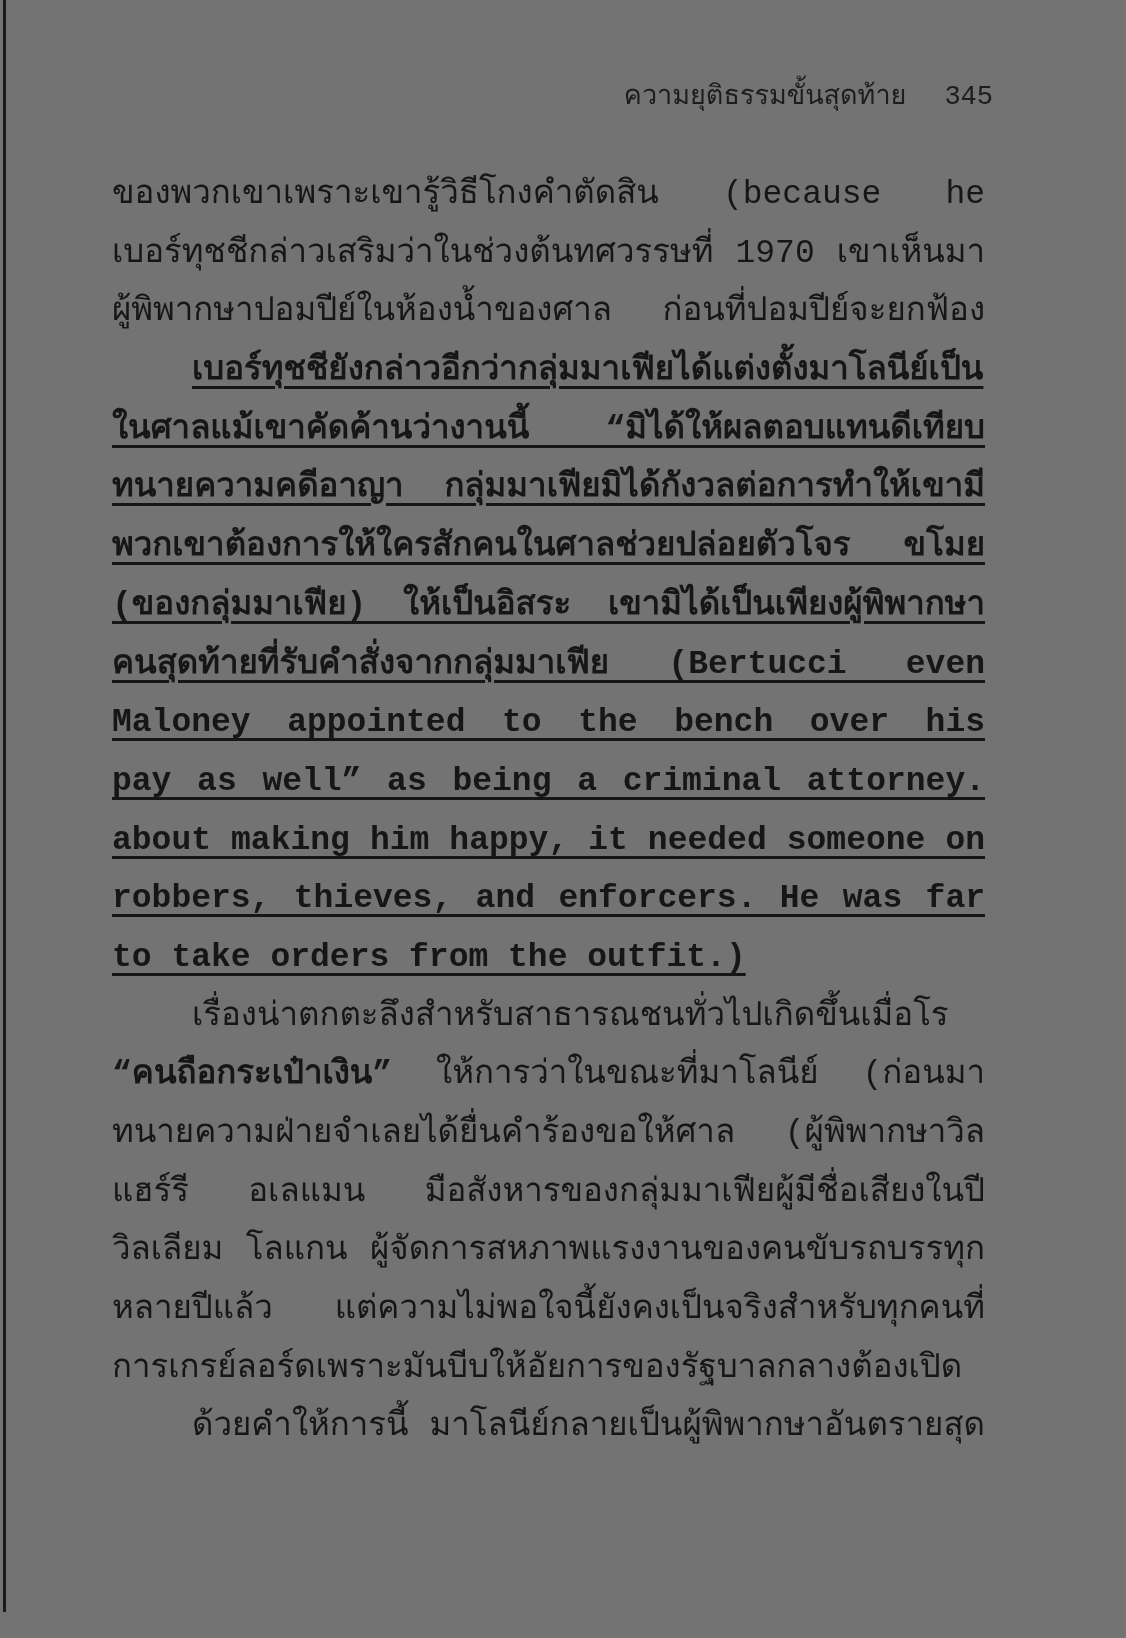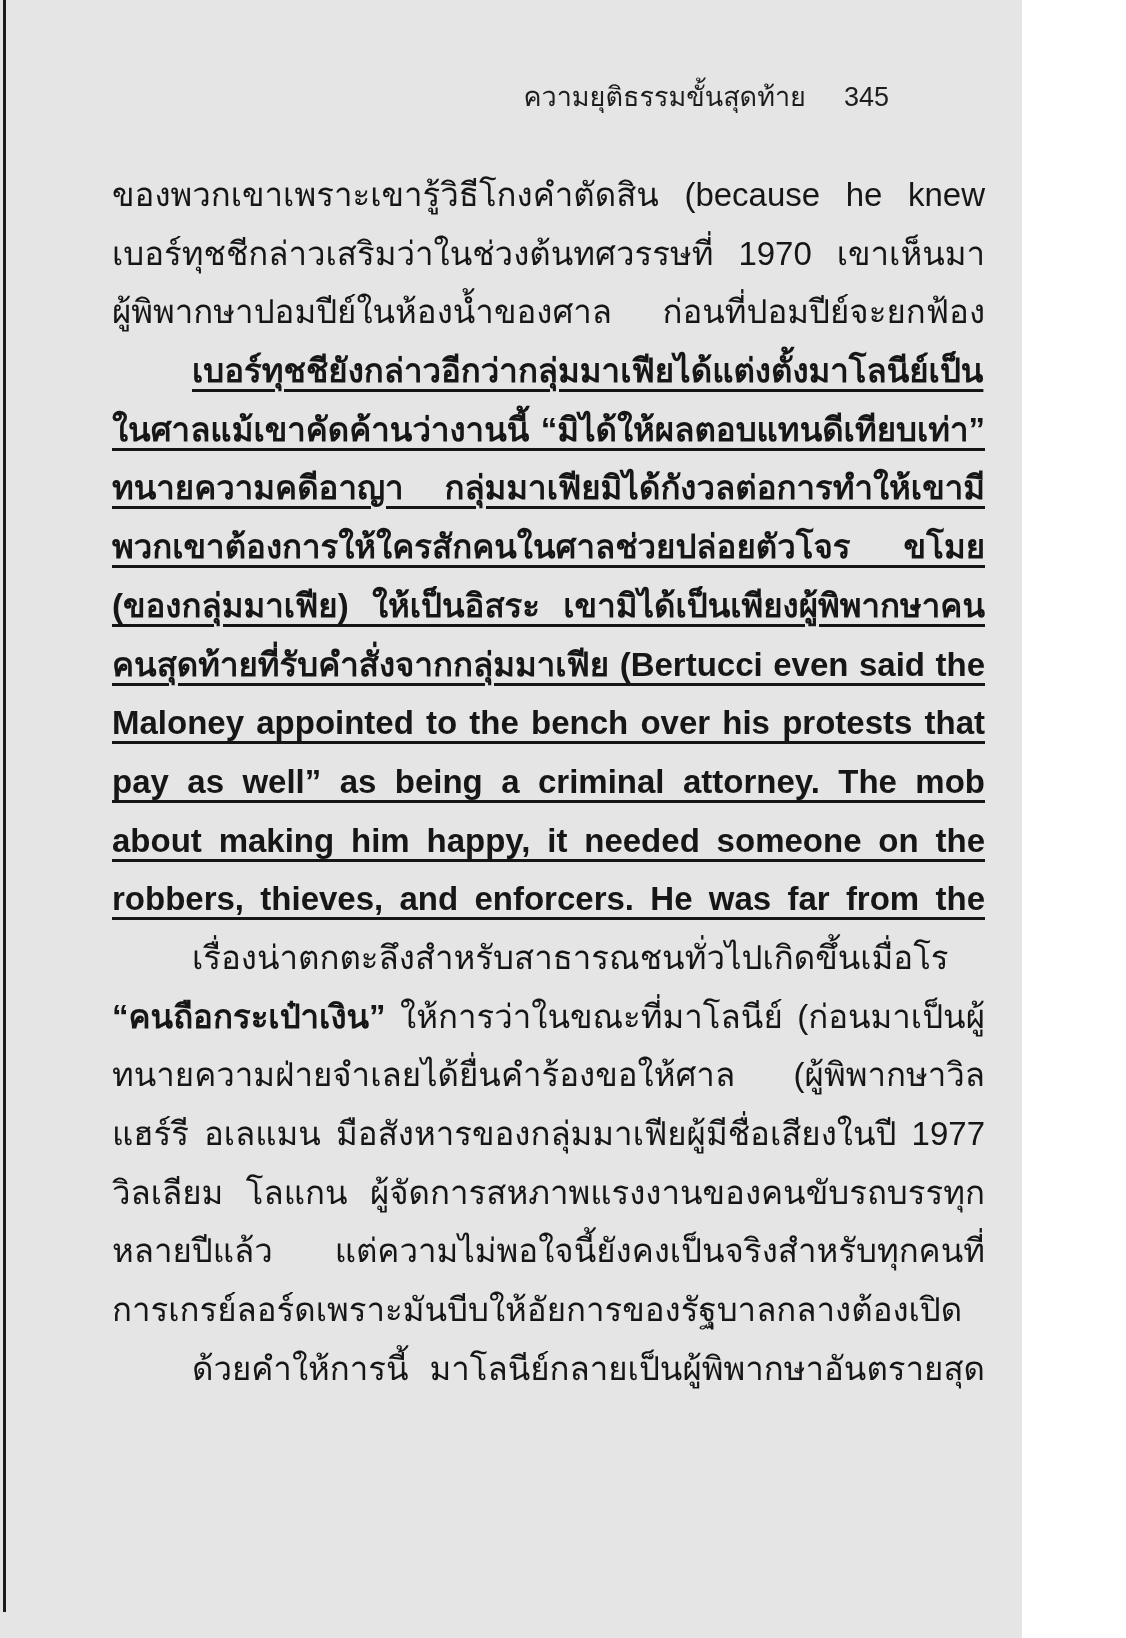--- a/index.html
+++ b/index.html
@@ -2,25 +2,25 @@
 <html><head>
 <meta charset="utf-8">
 <style>
   html, body {
     margin: 0;
     padding: 0;
     background: #ffffff;
   }
   .page {
     position: relative;
-    width: 1022px;
+    width: 1126px;
     height: 1638px;
-    background: #e5e5e5;
+    background: #737373;
     overflow: hidden;
-    font-family: Liberation Sans, sans-serif;
+    font-family: Liberation Mono, monospace;
     color: #161616;
   }
   .scan-edge {
     position: absolute;
     left: 3px;
     top: 0;
     width: 3px;
     height: 1612px;
     background: #1b1b1b;
   }
@@ -81,20 +81,21 @@
         <div class="line indent just"><span>เบอร์ทุชชียังกล่าวอีกว่ากลุ่มมาเฟียได้แต่งตั้งมาโลนีย์เป็นผู้พิพากษา</span></div>
         <div class="line just"><span>ในศาลแม้เขาคัดค้านว่างานนี้ “มิได้ให้ผลตอบแทนดีเทียบเท่า” กับการเป็น</span></div>
         <div class="line just"><span>ทนายความคดีอาญา กลุ่มมาเฟียมิได้กังวลต่อการทำให้เขามีความสุข</span></div>
         <div class="line just"><span>พวกเขาต้องการให้ใครสักคนในศาลช่วยปล่อยตัวโจร ขโมย และผู้บังคับใช้กฎ</span></div>
         <div class="line just"><span>(ของกลุ่มมาเฟีย) ให้เป็นอิสระ เขามิได้เป็นเพียงผู้พิพากษาคนแรกหรือ</span></div>
         <div class="line just"><span>คนสุดท้ายที่รับคำสั่งจากกลุ่มมาเฟีย (Bertucci even said the mob had</span></div>
         <div class="line just"><span>Maloney appointed to the bench over his protests that the job “didn’t</span></div>
         <div class="line just"><span>pay as well” as being a criminal attorney. The mob wasn’t concerned</span></div>
         <div class="line just"><span>about making him happy, it needed someone on the bench to free its</span></div>
         <div class="line just"><span>robbers, thieves, and enforcers. He was far from the first or last judge</span></div>
+        <div class="line"><span>to take orders from the outfit.)</span></div>
       </div>
       <div class="para normal">
         <div class="line indent just"><span>เรื่องน่าตกตะลึงสำหรับสาธารณชนทั่วไปเกิดขึ้นเมื่อโรเบิร์ต คูลีย์ อดีต</span></div>
         <div class="line just"><span class="seg-bold">“คนถือกระเป๋าเงิน”</span><span> ให้การว่าในขณะที่มาโลนีย์ (ก่อนมาเป็นผู้พิพากษา) เคยเป็น</span></div>
         <div class="line just"><span>ทนายความฝ่ายจำเลยได้ยื่นคำร้องขอให้ศาล (ผู้พิพากษาวิลสัน) ตัดสินยกฟ้อง</span></div>
         <div class="line just"><span>แฮร์รี อเลแมน มือสังหารของกลุ่มมาเฟียผู้มีชื่อเสียงในปี 1977 ในคดีฆาตกรรม</span></div>
         <div class="line just"><span>วิลเลียม โลแกน ผู้จัดการสหภาพแรงงานของคนขับรถบรรทุก ถึงแม้จะผ่านไป</span></div>
         <div class="line just"><span>หลายปีแล้ว แต่ความไม่พอใจนี้ยังคงเป็นจริงสำหรับทุกคนที่เกี่ยวข้องกับปฏิบัติ</span></div>
         <div class="line just"><span>การเกรย์ลอร์ดเพราะมันบีบให้อัยการของรัฐบาลกลางต้องเปิดการสืบสวนเชิง</span></div>
       </div>

